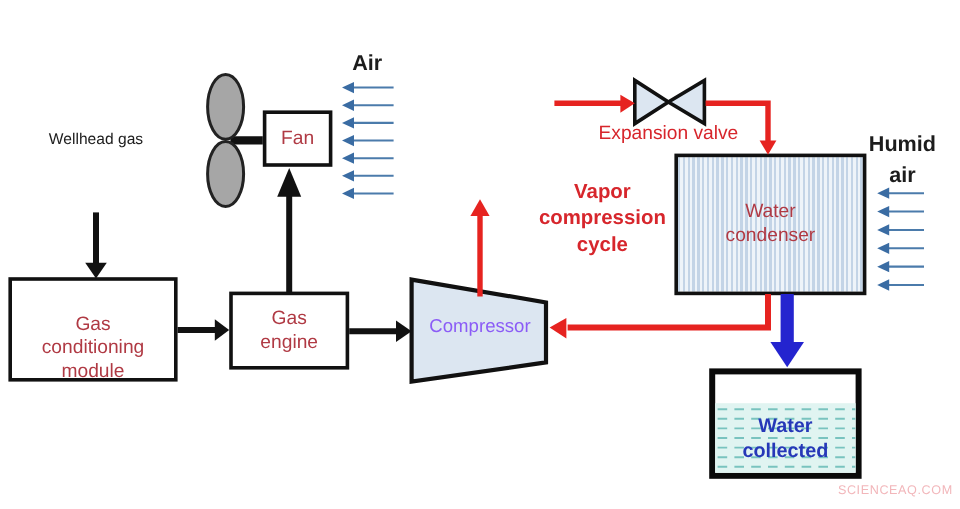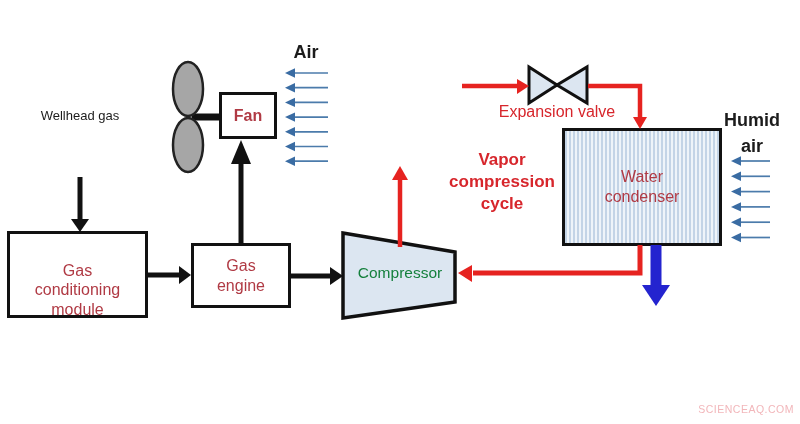--- a/index.html
+++ b/index.html
@@ -25,21 +25,21 @@
   .collected-box{
     position:absolute;box-sizing:border-box;border:5px solid #0a0a0a;background:#fff;z-index:1;
   }
   .water-area{position:absolute;left:0;right:0;bottom:0;top:24px;background:#e0f4f1;}
   .water-label{
     position:absolute;left:0;right:0;top:26px;bottom:0;display:flex;align-items:center;justify-content:center;
     text-align:center;z-index:3;color:#2638b8;font-size:16.5px;font-weight:600;line-height:1.25;
   }
   .compressor-label{
     position:absolute;left:346px;top:264px;width:108px;text-align:center;z-index:3;
-    color:#15803d;font-size:15.5px;
+    color:#8b5cf6;font-size:15.5px;
   }
   .watermark{
     position:absolute;left:694px;top:403px;width:100px;z-index:3;color:#f2b6ba;
     font-size:10.5px;letter-spacing:.5px;text-align:right;
   }
 </style>
 </head>
 <body>
 
 <div class="canvas">
@@ -57,29 +57,45 @@
   <div class="watermark">SCIENCEAQ.COM</div>
 
   <div class="box" style="left:7px;top:231px;width:141px;height:87px;">
     <span class="lbl" style="width:112px;margin-top:31px;">Gas conditioning module</span>
   </div>
 
   <div class="box" style="left:191px;top:243px;width:100px;height:65px;">
     <span class="lbl" style="width:64px;">Gas engine</span>
   </div>
 
-  <div class="box" style="left:219px;top:92px;width:58px;height:47px;font-weight:bold;">
+  <div class="box" style="left:219px;top:92px;width:58px;height:47px;">
     <span class="lbl">Fan</span>
   </div>
 
 
   <div class="box striped" style="left:562px;top:128px;width:160px;height:118px;">
     <span class="lbl" style="width:96px;">Water condenser</span>
   </div>
 
+  <div class="collected-box" style="left:591px;top:307px;width:127px;height:92px;">
+    <div class="water-area">
+      <svg id="water-dashes" width="117" height="58">
+          <line x1="2" y1="5" x2="117" y2="5" stroke="#79c3bf" stroke-width="1.6" stroke-dasharray="8 6"></line>
+          <line x1="2" y1="13" x2="117" y2="13" stroke="#79c3bf" stroke-width="1.6" stroke-dasharray="8 6"></line>
+          <line x1="2" y1="21" x2="117" y2="21" stroke="#79c3bf" stroke-width="1.6" stroke-dasharray="8 6"></line>
+          <line x1="2" y1="29" x2="117" y2="29" stroke="#79c3bf" stroke-width="1.6" stroke-dasharray="8 6"></line>
+          <line x1="2" y1="37" x2="117" y2="37" stroke="#79c3bf" stroke-width="1.6" stroke-dasharray="8 6"></line>
+          <line x1="2" y1="45" x2="117" y2="45" stroke="#79c3bf" stroke-width="1.6" stroke-dasharray="8 6"></line>
+          <line x1="2" y1="53" x2="117" y2="53" stroke="#79c3bf" stroke-width="1.6" stroke-dasharray="8 6"></line>
+        </svg>
+    </div>
+    <div class="water-label">
+      <span style="width:92px;">Water collected</span>
+    </div>
+  </div>
 
   <div class="compressor-label">Compressor</div>
 
   <svg class="layer" width="800" height="424" viewBox="0 0 800 424">
 
     <g>
       <line x1="192" y1="117" x2="219" y2="117" stroke="#111" stroke-width="7"></line>
       <ellipse cx="188" cy="89" rx="15" ry="27" fill="#a6a6a6" stroke="#222" stroke-width="2.5"></ellipse>
       <ellipse cx="188" cy="145" rx="15" ry="27" fill="#a6a6a6" stroke="#222" stroke-width="2.5"></ellipse>
     </g>

